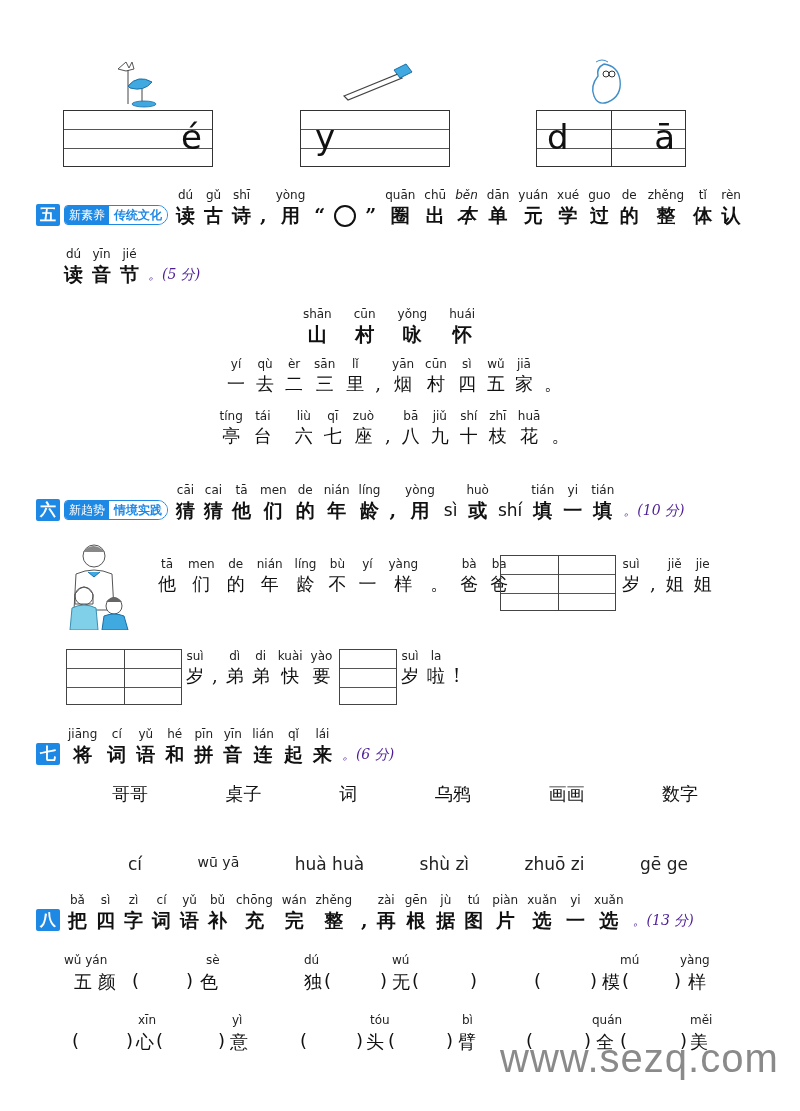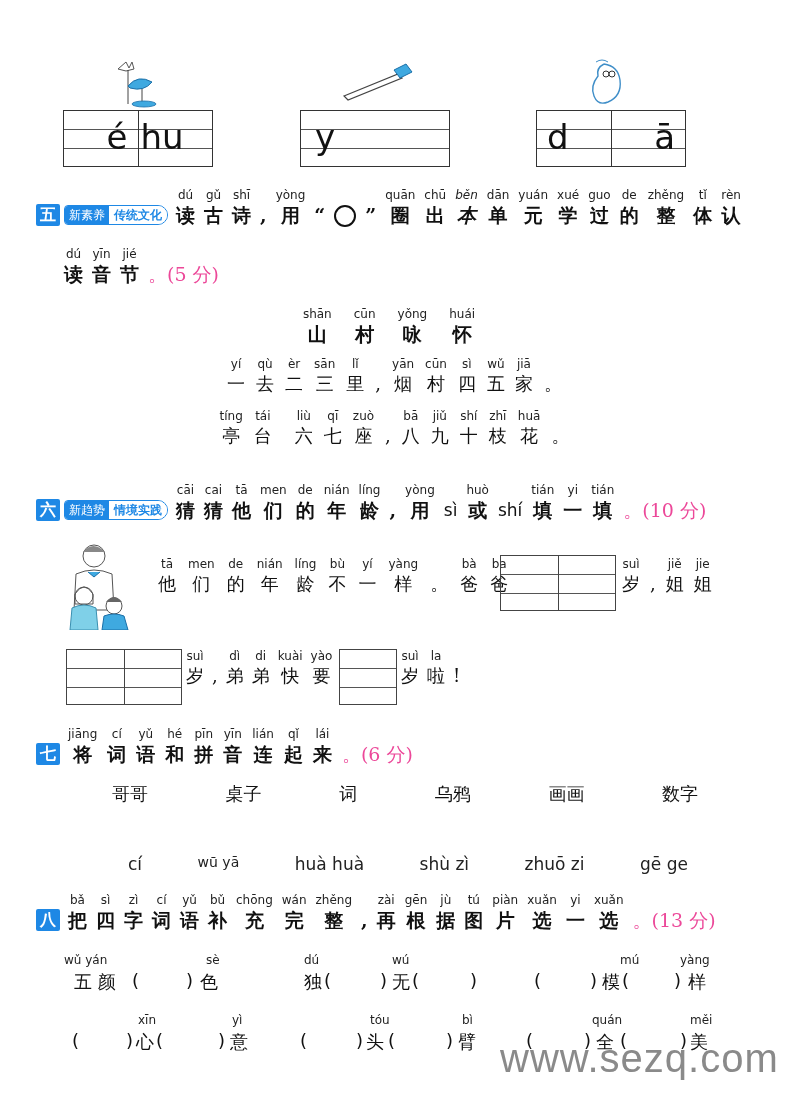--- a/index.html
+++ b/index.html
@@ -1,20 +1,20 @@
 <!DOCTYPE html>
 <html><head>
 <meta charset="utf-8">
 <style>
   * { box-sizing: border-box; margin: 0; padding: 0; }
   body { width: 800px; height: 1111px; background: #ffffff; position: relative; overflow: hidden;
          font-family: "DejaVu Sans", sans-serif; color: #1a1a1a; }
   .abs { position: absolute; }
   .py { font-family: "DejaVu Sans", sans-serif; font-size: 12px; color: #222; white-space: nowrap; }
-  .hz { font-family: "DejaVu Serif", serif; font-weight: bold; font-size: 19px; color: #ec4899; white-space: nowrap; letter-spacing: 0; }
+  .hz { font-family: "DejaVu Serif", serif; font-weight: bold; font-size: 14px; color: #4c1d95; white-space: nowrap; letter-spacing: 0; font-style: italic; }
   .hzk { font-family: "DejaVu Serif", serif; font-size: 18px; color: #111; white-space: nowrap; }
   .row { display: flex; align-items: flex-end; }
   .cell { display: flex; flex-direction: column; align-items: center; }
   .cell .p { font-size: 12px; height: 16px; line-height: 16px; color: #222; white-space: nowrap; }
   .cell .h { font-family: "DejaVu Serif", serif; font-weight: bold; font-size: 19px; line-height: 24px; color:#111; }
   .cellk .h { font-weight: normal; font-size: 18px; }
 
   
   .pgrid { position: absolute; border: 1.5px solid #333; display: flex; }
   .pgrid .half { position: relative; flex: 1; border-right: 1.5px solid #333; }
@@ -60,25 +60,20 @@
     <circle cx="22" cy="16" r="3" fill="#fff" stroke="#333"></circle>
       <circle cx="28" cy="16" r="3" fill="#fff" stroke="#333"></circle>
     <path d="M12 4 q6-4 12 0" fill="none" stroke="#3f8ec8" stroke-width="1"></path>
   </svg>
 
   <div class="pgrid" style="left:63px;top:110px;width:150px;height:57px;">
     <div class="half">
         <div class="ln" style="top:18px"></div>
         <div class="ln" style="top:37px"></div>
       <span class="txt" style="right:10px;top:9px">é</span>
-      </div>
-    <div class="half">
-        <div class="ln" style="top:18px"></div>
-        <div class="ln" style="top:37px"></div>
-      <span class="txt" style="left:2px;top:9px">hu</span>
       </div>
   </div>
 
   <div class="pgrid" style="left:300px;top:110px;width:150px;height:57px;">
     <div class="half">
         <div class="ln" style="top:18px"></div>
         <div class="ln" style="top:37px"></div>
       <span class="txt" style="left:14px;top:9px">y</span>
       </div>
   </div>

